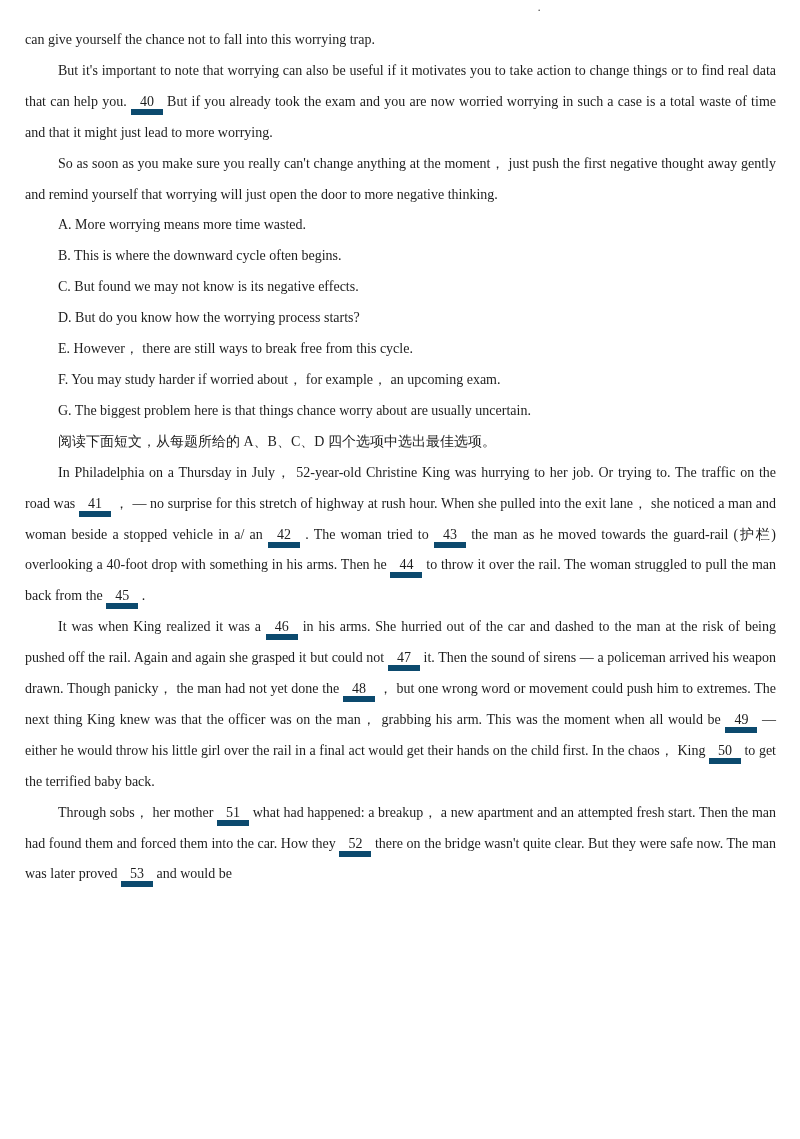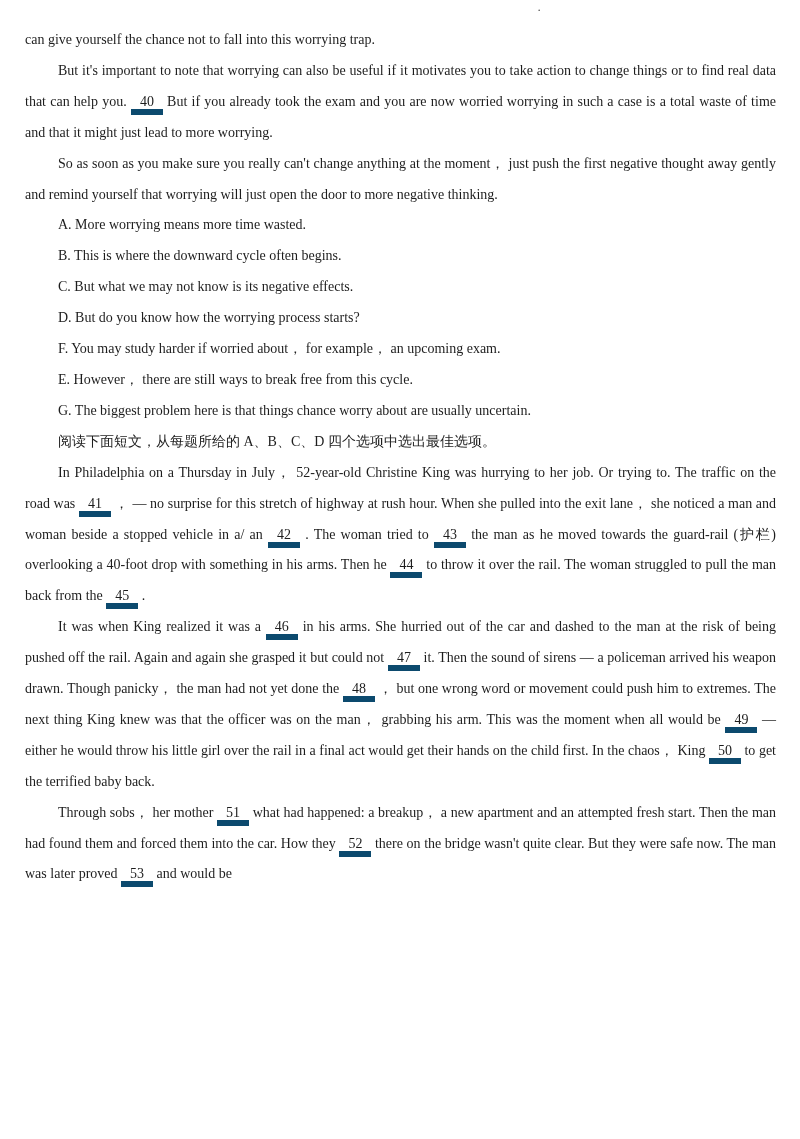--- a/index.html
+++ b/index.html
@@ -39,22 +39,22 @@
 <body style="background: rgb(255, 255, 255); color: rgb(29, 29, 29);">
 
 <span class="top-mark">·</span>
 
 <div class="doc">
     <p><span>can give yourself the chance not to fall into this worrying trap.</span></p>
     <p class="indent"><span>But it's important to note that worrying can also be useful if it motivates you to take action to change things or to find real data that can help you. </span><span class="blank">40</span><span> But if you already took the exam and you are now worried worrying in such a case is a total waste of time and that it might just lead to more worrying.</span></p>
     <p class="indent"><span>So as soon as you make sure you really can't change anything at the moment， just push the first negative thought away gently and remind yourself that worrying will just open the door to more negative thinking.</span></p>
     <p class="indent"><span>A. More worrying means more time wasted.</span></p>
     <p class="indent"><span>B. This is where the downward cycle often begins.</span></p>
-    <p class="indent"><span>C. But what we may not know is its negative effects.</span></p>
+    <p class="indent"><span>C. But found we may not know is its negative effects.</span></p>
     <p class="indent"><span>D. But do you know how the worrying process starts?</span></p>
+    <p class="indent"><span>E. However， there are still ways to break free from this cycle.</span></p>
     <p class="indent"><span>F. You may study harder if worried about， for example， an upcoming exam.</span></p>
-    <p class="indent"><span>E. However， there are still ways to break free from this cycle.</span></p>
     <p class="indent"><span>G. The biggest problem here is that things chance worry about are usually uncertain.</span></p>
     <p class="indent"><span>阅读下面短文，从每题所给的 A、B、C、D 四个选项中选出最佳选项。</span></p>
     <p class="indent"><span>In Philadelphia on a Thursday in July， 52-year-old Christine King was hurrying to her job. Or trying to. The traffic on the road was </span><span class="blank">41</span><span> ， — no surprise for this stretch of highway at rush hour. When she pulled into the exit lane， she noticed a man and woman beside a stopped vehicle in a/ an </span><span class="blank">42</span><span> . The woman tried to </span><span class="blank">43</span><span> the man as he moved towards the guard-rail (护栏) overlooking a 40-foot drop with something in his arms. Then he </span><span class="blank">44</span><span> to throw it over the rail. The woman struggled to pull the man back from the </span><span class="blank">45</span><span> .</span></p>
     <p class="indent"><span>It was when King realized it was a </span><span class="blank">46</span><span> in his arms. She hurried out of the car and dashed to the man at the risk of being pushed off the rail. Again and again she grasped it but could not </span><span class="blank">47</span><span> it. Then the sound of sirens — a policeman arrived his weapon drawn. Though panicky， the man had not yet done the </span><span class="blank">48</span><span> ， but one wrong word or movement could push him to extremes. The next thing King knew was that the officer was on the man， grabbing his arm. This was the moment when all would be </span><span class="blank">49</span><span> — either he would throw his little girl over the rail in a final act would get their hands on the child first. In the chaos， King </span><span class="blank">50</span><span> to get the terrified baby back.</span></p>
     <p class="indent"><span>Through sobs， her mother </span><span class="blank">51</span><span> what had happened: a breakup， a new apartment and an attempted fresh start. Then the man had found them and forced them into the car. How they </span><span class="blank">52</span><span> there on the bridge wasn't quite clear. But they were safe now. The man was later proved </span><span class="blank">53</span><span> and would be</span></p>
   </div>
 
 </body></html>

